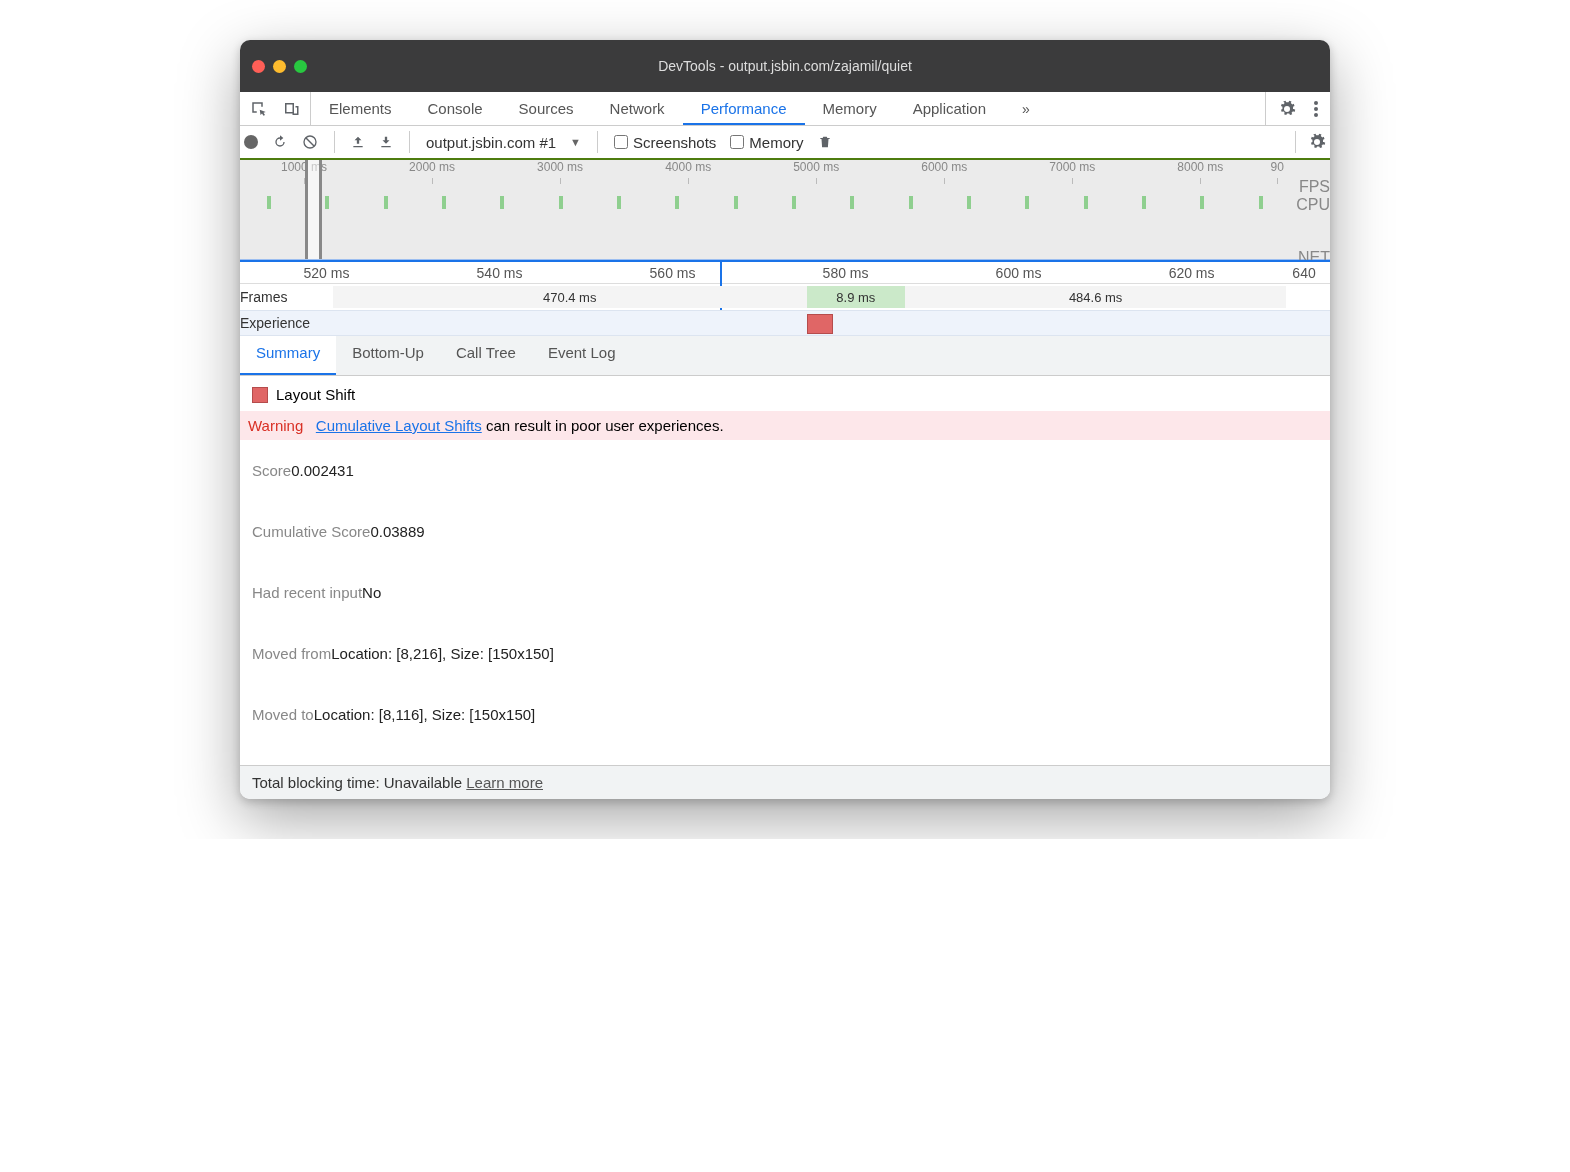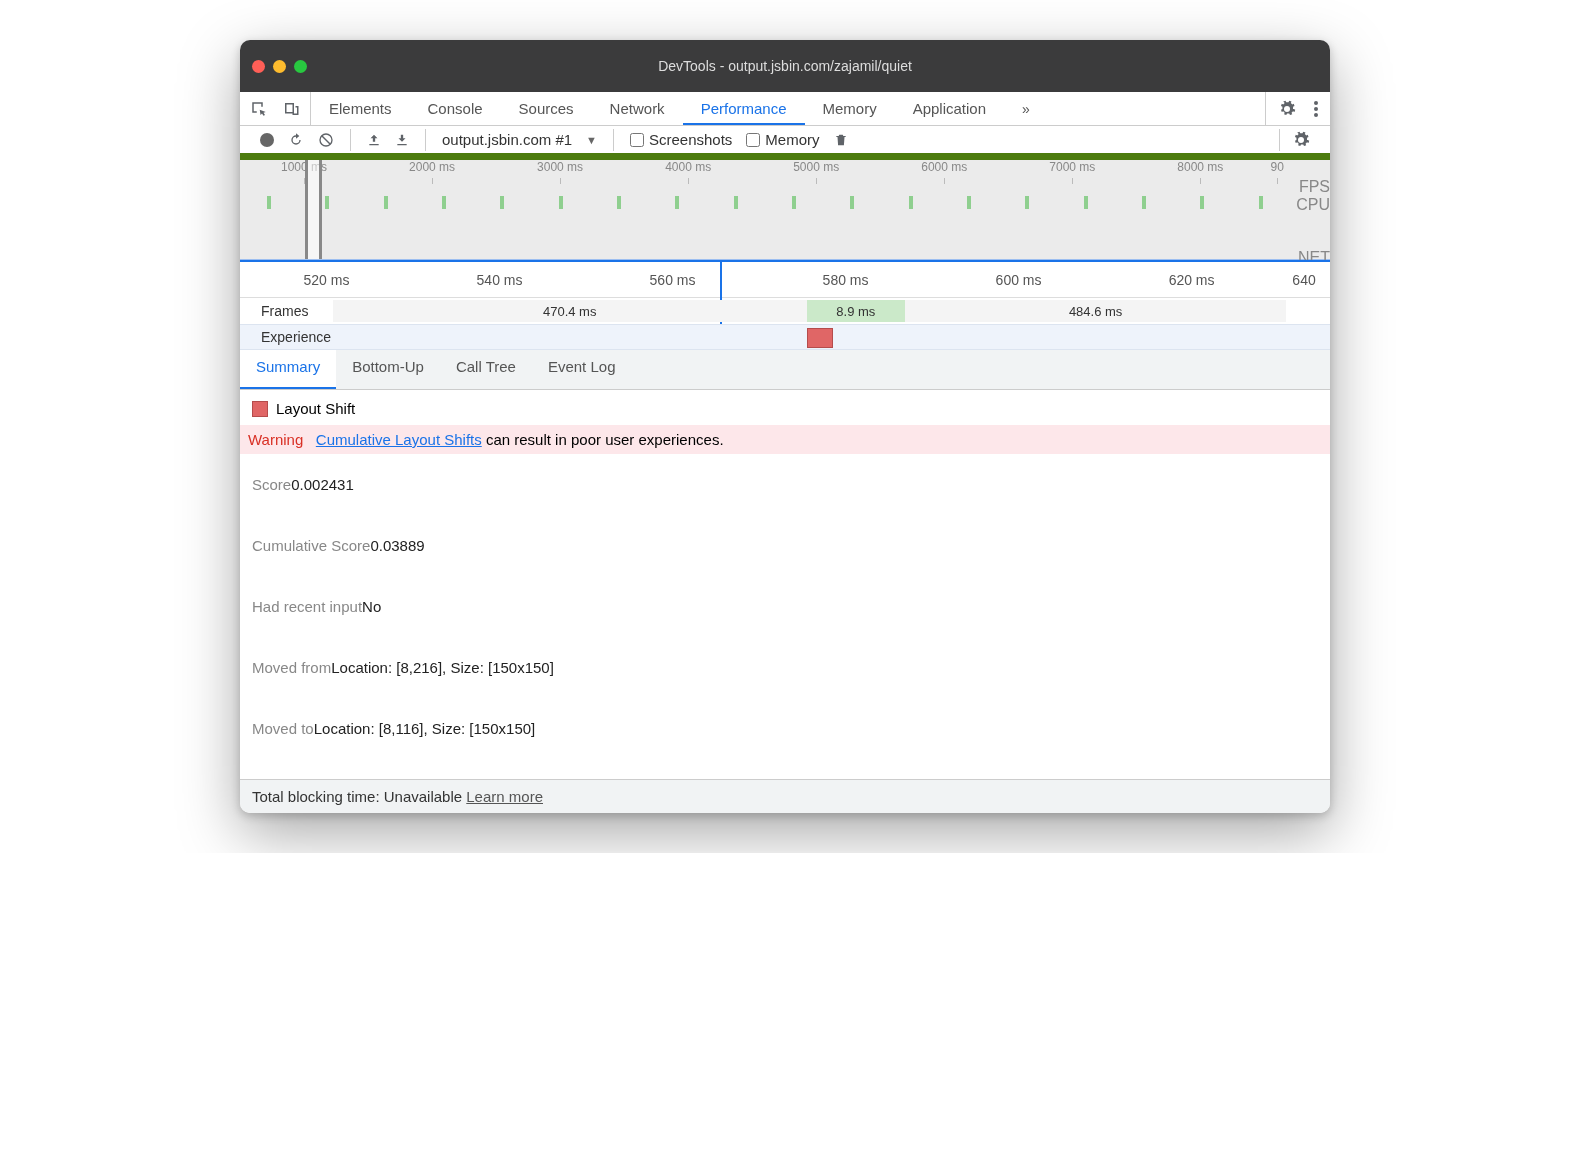--- a/index.html
+++ b/index.html
@@ -61,26 +61,26 @@
   }
   .tab-spacer { flex: 1; }
   .tab-icons-right {
     display: flex; align-items: center; padding: 0 12px; gap: 18px;
     border-left: 1px solid #ccc;
   }
   .chevron { font-size: 14px; color: #555; }
   
   .toolbar {
     height: 34px;
-    border-bottom: 7px solid #4d7c0f;
+    border-bottom: 2px solid #4d7c0f;
     display: flex;
     align-items: center;
     font-size: 15px;
     color: #555;
-    padding: 0 20px;
+    padding: 0 4px;
     gap: 14px;
   }
   .toolbar .sep {
     width: 1px; height: 22px; background: #ccc; margin: 0 2px;
   }
   .rec-dot {
     width: 14px; height: 14px; border-radius: 50%; background: #666;
   }
   .toolbar .recname { color: #333; }
   .toolbar .drop { font-size: 11px; color: #666; }
@@ -108,34 +108,34 @@
   .ov-handle {
     position: absolute; top: 0; bottom: 0;
     border-left: 3px solid #888; border-right: 3px solid #888;
     background: rgba(255,255,255,0.55);
   }
   
   .detail {
     position: relative; background:#fff; border-top:2px solid #1a73e8;
   }
   .detail-ruler {
-    height: 36px; display:flex; font-size:14px; color:#555; align-items:center;
+    height: 22px; display:flex; font-size:14px; color:#555; align-items:center;
     border-bottom:1px solid #ddd;
   }
   .detail-ruler .t { flex:1; text-align:center; position:relative; }
   .detail-vline {
     position:absolute; top:0; bottom:0; width:2px; background:#1a73e8; left:44%;
   }
   .frames-row, .exp-row {
     height: 26px;
     display: flex; align-items: center;
     font-size: 14px;
     position: relative;
   }
-  .row-label { width: 92px; padding-left: 21px; color: #333; flex-shrink:0; }
+  .row-label { width: 92px; padding-left: 0; color: #333; flex-shrink:0; }
   .frames-row .frame-seg {
     position:absolute; top:2px; height:22px; background:#f4f4f4;
     display:flex; align-items:center; justify-content:center;
     font-size:13px; color:#333;
   }
   .frames-row .frame-seg.sel { background:#cbe9c9; }
   .exp-row { background: #eef3fb; border-top:1px solid #dce4f0; border-bottom:1px solid #dce4f0; }
   .exp-box {
     position:absolute; top:3px; height:20px; width:26px; background:#e06666; border:1px solid #b54c4c;
   }

